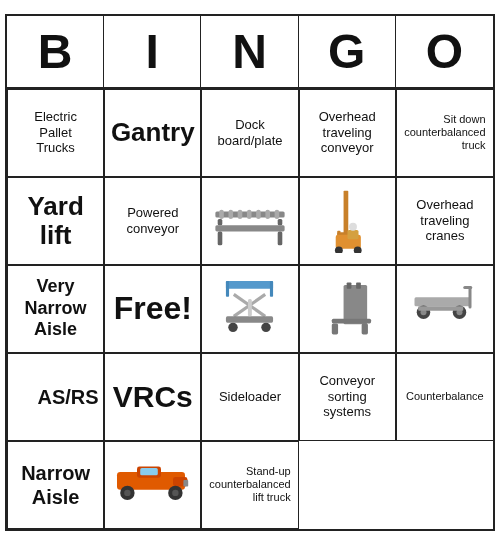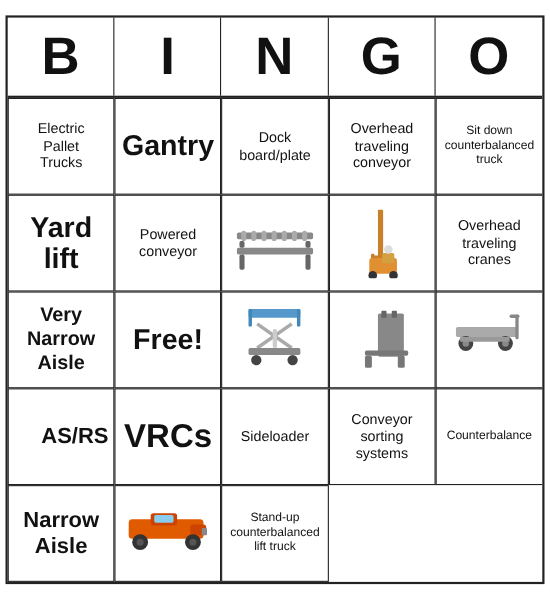--- a/index.html
+++ b/index.html
@@ -56,21 +56,21 @@
     .cell-text.large {
       font-size: 26px;
       font-weight: bold;
       line-height: 1.1;
     }
     .cell-text.medium {
       font-size: 18px;
       font-weight: bold;
     }
     .cell-text.free {
-      font-size: 26px;
+      font-size: 32px;
       font-weight: bold;
     }
     .cell-text.vrcs {
       font-size: 30px;
       font-weight: bold;
     }
     
     .img-conveyor-table {
       width: 80px; height: 50px;
     }
@@ -85,21 +85,21 @@
     }
     .img-platform-truck {
       width: 75px; height: 55px;
     }
     .img-orange-vehicle {
       width: 80px; height: 45px;
     }
     .sub-text {
       font-size: 11px;
       color: #111;
-      text-align: center;
+      text-align: right;
       line-height: 1.2;
     }
   </style>
 </head>
 <body>
 
 <div class="bingo-card">
   <div class="bingo-header">
     <div class="bingo-letter">B</div>
     <div class="bingo-letter">I</div>

